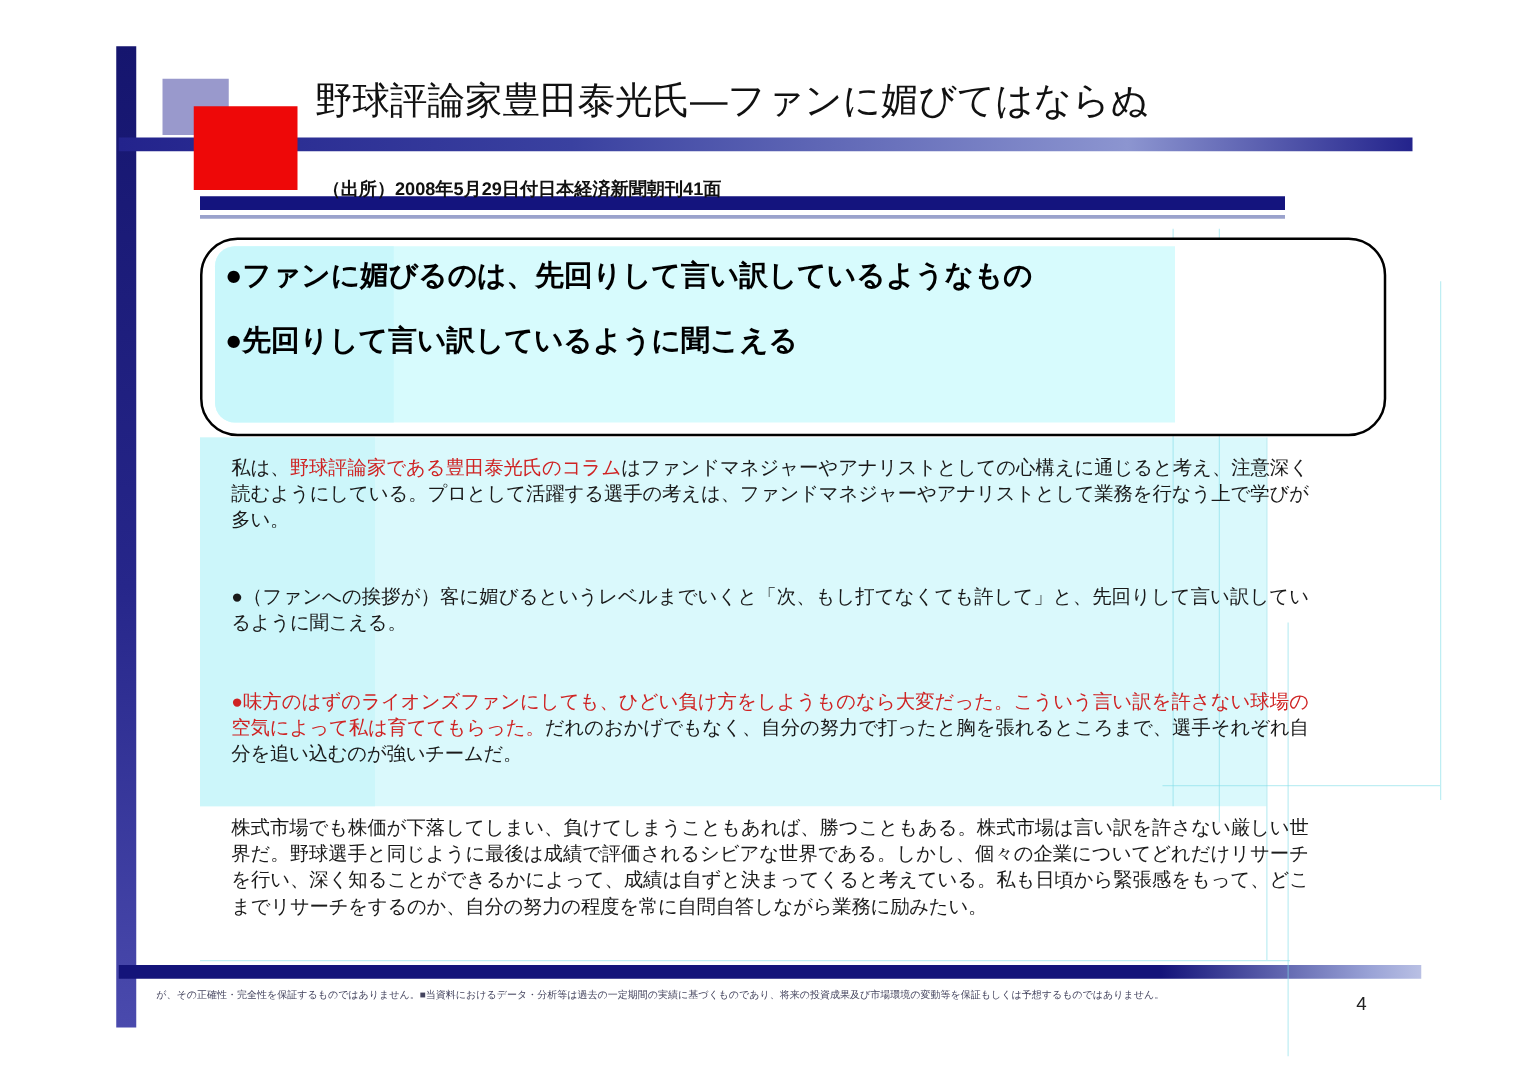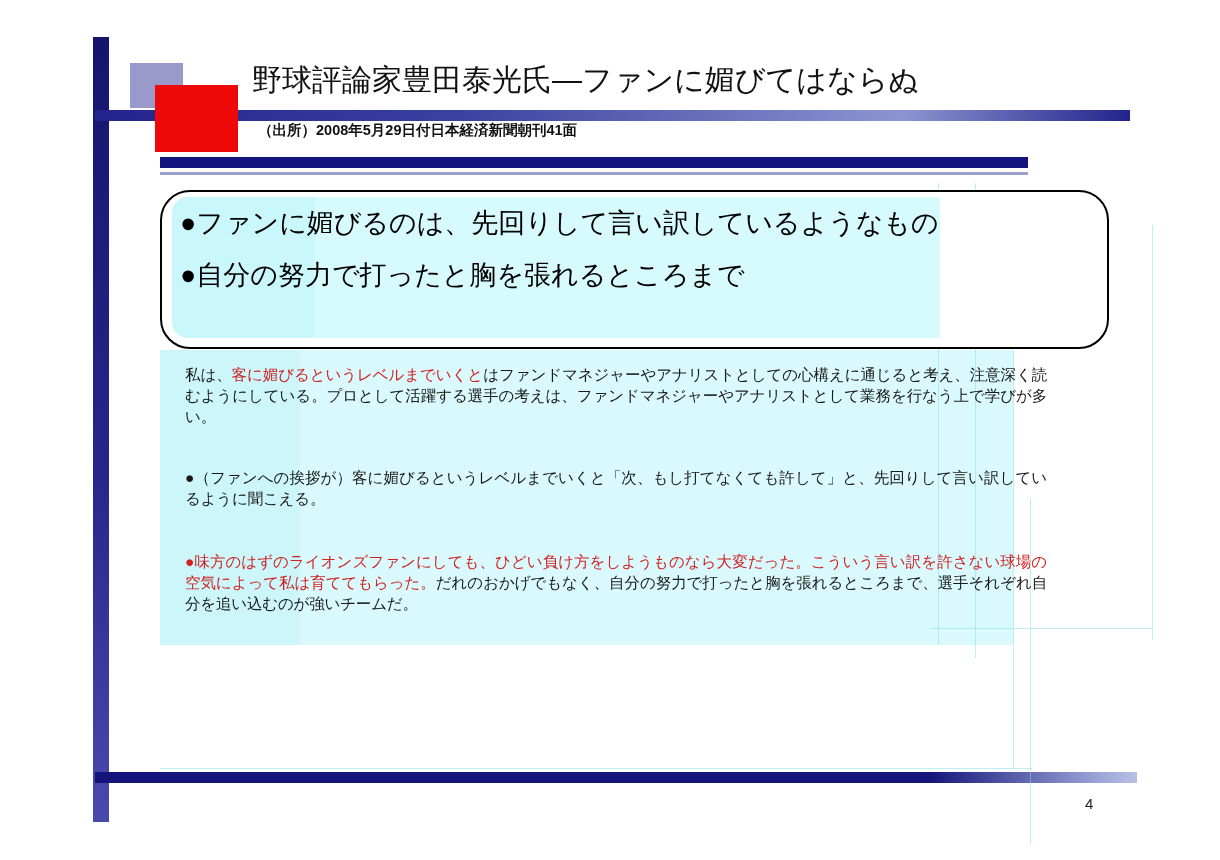--- a/index.html
+++ b/index.html
@@ -13,31 +13,31 @@
   .sq-red{position:absolute;left:155px;top:85px;width:83px;height:67px;background:#ee0808;z-index:4;}
   .topbar{position:absolute;left:95px;top:110px;width:1035px;height:11px;z-index:3;
         background:linear-gradient(to right,#23238c 0%,#3a41a0 35%,#8c95d0 78%,#23238c 100%);}
   .bar2{position:absolute;left:160px;top:157px;width:868px;height:11px;background:#14147e;}
   .lavline{position:absolute;left:160px;top:172px;width:868px;height:3px;background:#9aa2cc;}
   .bottombar{position:absolute;left:95px;top:772px;width:1042px;height:11px;
         background:linear-gradient(to right,#14147a 0%,#14147a 80%,#99a2d6 96%,#b9c0e4 100%);}
 
   
   .title{position:absolute;left:252px;top:60px;font-size:30px;color:#111;letter-spacing:0;white-space:nowrap;z-index:5;}
-  .source{position:absolute;left:258px;top:121px;font-size:14.5px;font-weight:bold;color:#111;white-space:nowrap;z-index:5;}
+  .source{position:absolute;left:258px;top:142px;font-size:14.5px;font-weight:bold;color:#111;white-space:nowrap;z-index:5;}
   .pagenum{position:absolute;left:1085px;top:795px;font-size:15px;color:#222;}
 
   
   .callout{position:absolute;left:160px;top:190px;width:945px;height:155px;border:2px solid #000;
         border-radius:30px;background:#fff;z-index:5;}
   .callout-fill{position:absolute;left:172px;top:197px;width:768px;height:141px;background:#d7fbfd;z-index:6;
         border-radius:16px 0 0 16px;}
   .callout-fill-deep{position:absolute;left:172px;top:197px;width:143px;height:141px;background:#c9f7fb;z-index:6;
         border-radius:16px 0 0 16px;}
-  .bullet-line{position:absolute;left:180px;font-size:27px;font-weight:normal;color:#000;white-space:nowrap;z-index:8;}
+  .bullet-line{position:absolute;left:180px;font-size:23px;font-weight:bold;color:#000;white-space:nowrap;z-index:8;}
   .b0{top:205px;} .b1{top:257px;} .b2{top:308px;}
 
   
   .panel{position:absolute;left:160px;top:350px;width:853px;height:295px;background:#daf9fc;z-index:1;}
   .panel-deep{position:absolute;left:160px;top:350px;width:140px;height:295px;background:#ccf6fa;z-index:1;}
   .ghost{position:absolute;background:#7fdde8;opacity:.5;z-index:2;}
   .gv1{left:938px;top:183px;width:1px;height:462px;}
   .gv2{left:975px;top:183px;width:1px;height:475px;}
   .gv3{left:1030px;top:498px;width:1px;height:347px;}
   .gv4{left:1152px;top:225px;width:1px;height:415px;}
@@ -77,26 +77,28 @@
   <div class="ghost gh1"></div>
   <div class="ghost gh2"></div>
 
   <div class="title">野球評論家豊田泰光氏―ファンに媚びてはならぬ</div>
   <div class="source">（出所）2008年5月29日付日本経済新聞朝刊41面</div>
 
   <div class="callout-fill"></div>
   <div class="callout-fill-deep"></div>
   <div class="callout"></div>
   <div class="bullet-line b0">●ファンに媚びるのは、先回りして言い訳しているようなもの</div>
-  <div class="bullet-line b1">●自分の努力で打ったと胸を張れるところまで</div>
+  <div class="bullet-line b1">●先回りして言い訳しているように聞こえる</div>
 
   <div class="panel"></div>
   <div class="panel-deep"></div>
 
-  <div class="para p0"><span>私は、</span><span class="red">客に媚びるというレベルまでいくと</span><span>はファンドマネジャーやアナリストとしての心構えに通じると考え、注意深く読むようにしている。プロとして活躍する選手の考えは、ファンドマネジャーやアナリストとして業務を行なう上で学びが多い。</span></div>
+  <div class="para p0"><span>私は、</span><span class="red">野球評論家である豊田泰光氏のコラム</span><span>はファンドマネジャーやアナリストとしての心構えに通じると考え、注意深く読むようにしている。プロとして活躍する選手の考えは、ファンドマネジャーやアナリストとして業務を行なう上で学びが多い。</span></div>
   <div class="para p1"><span>●（ファンへの挨拶が）客に媚びるというレベルまでいくと「次、もし打てなくても許して」と、先回りして言い訳しているように聞こえる。</span></div>
   <div class="para p2"><span class="red">●味方のはずのライオンズファンにしても、ひどい負け方をしようものなら大変だった。こういう言い訳を許さない球場の空気によって私は育ててもらった。</span><span>だれのおかげでもなく、自分の努力で打ったと胸を張れるところまで、選手それぞれ自分を追い込むのが強いチームだ。</span></div>
+  <div class="para p3"><span>株式市場でも株価が下落してしまい、負けてしまうこともあれば、勝つこともある。株式市場は言い訳を許さない厳しい世界だ。野球選手と同じように最後は成績で評価されるシビアな世界である。しかし、個々の企業についてどれだけリサーチを行い、深く知ることができるかによって、成績は自ずと決まってくると考えている。私も日頃から緊張感をもって、どこまでリサーチをするのか、自分の努力の程度を常に自問自答しながら業務に励みたい。</span></div>
 
   <div class="footer">
+    <div>が、その正確性・完全性を保証するものではありません。■当資料におけるデータ・分析等は過去の一定期間の実績に基づくものであり、将来の投資成果及び市場環境の変動等を保証もしくは予想するものではありません。</div>
   </div>
   <div class="pagenum">4</div>
 
 </div>
 
 </body></html>

